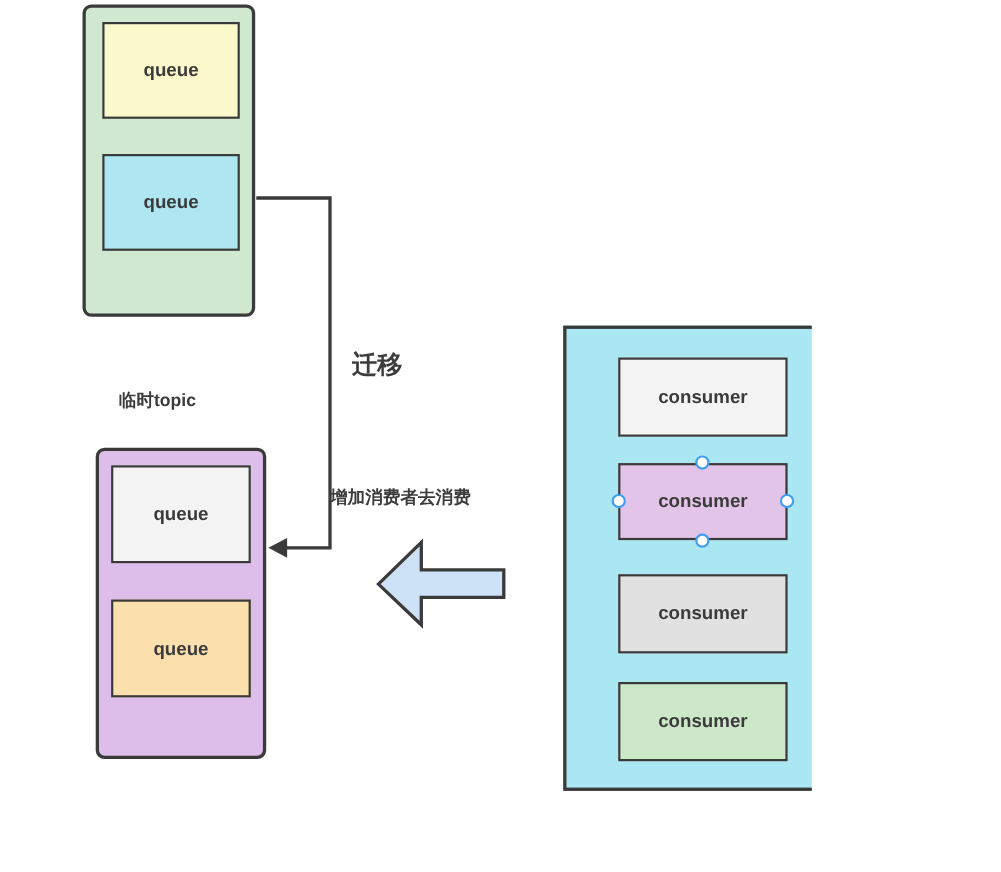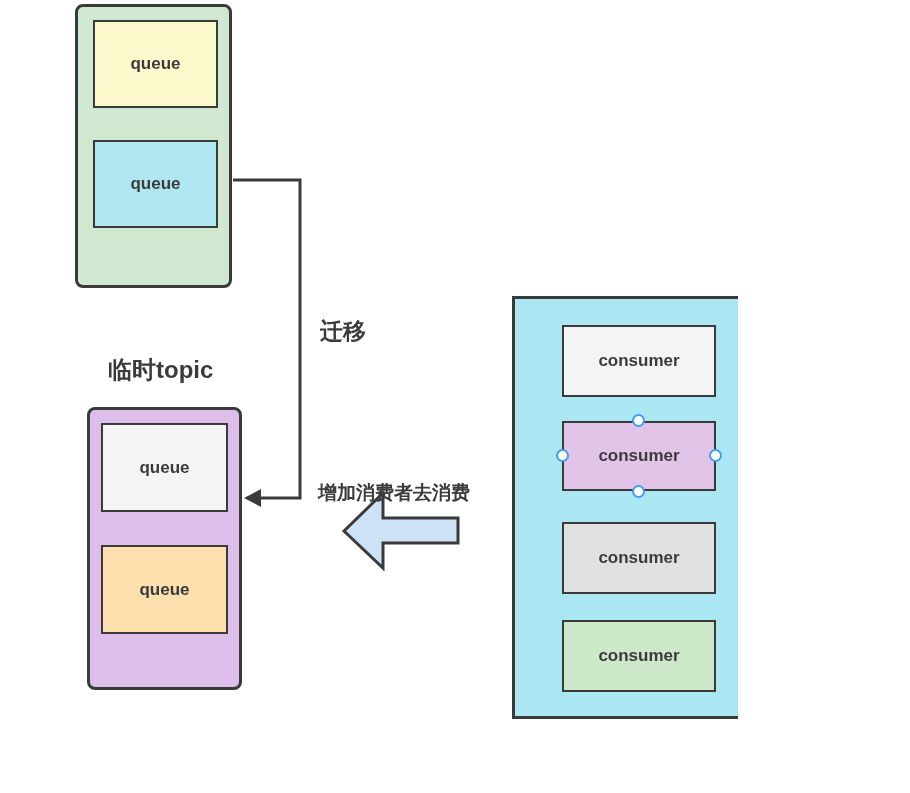--- a/index.html
+++ b/index.html
@@ -56,21 +56,21 @@
   <div class="shape container-rounded" style="left: 75px; top: 4px; width: 157px; height: 284px; background-color: rgb(207, 232, 207);"></div>
 
   <div class="shape node" style="left: 93px; top: 20px; width: 125px; height: 88px; background-color: rgb(251, 248, 204);">
     <span>queue</span>
   </div>
 
   <div class="shape node" style="left: 93px; top: 140px; width: 125px; height: 88px; background-color: rgb(174, 230, 242);">
     <span>queue</span>
   </div>
 
-  <div class="float-label" style="left:108px; top:354px; font-size:24px;">临时topic</div>
+  <div class="float-label" style="left:108px; top:354px; font-size:16px;">临时topic</div>
 
   <div class="shape container-rounded" style="left: 87px; top: 407px; width: 155px; height: 283px; background-color: rgb(221, 189, 233);"></div>
 
   <div class="shape node" style="left: 101px; top: 423px; width: 127px; height: 89px; background-color: rgb(244, 244, 244);">
     <span>queue</span>
   </div>
 
   <div class="shape node" style="left: 101px; top: 545px; width: 127px; height: 89px; background-color: rgb(251, 223, 173);">
     <span>queue</span>
   </div>
@@ -99,15 +99,15 @@
   </div>
 
   <svg class="overlay" viewBox="0 0 910 793">
     <polyline points="233,180 300,180 300,498 258,498" fill="none" stroke-width="3" stroke="#3a3a3a"></polyline>
     <polygon points="244,498 261,489 261,507" fill="#3a3a3a"></polygon>
     <polygon points="344,531 383,493 383,518 458,518 458,543 383,543 383,568" stroke-width="3" stroke="#3a3a3a" fill="#cde1f7"></polygon>
   </svg>
 
   <div class="float-label" style="left:320px; top:316px; font-size:23px;">迁移</div>
 
-  <div class="float-label" style="left:318px; top:442px; font-size:19px;margin-top:38px;">增加消费者去消费</div>
+  <div class="float-label" style="left:300px; top:442px; font-size:16px;">增加消费者去消费</div>
 
 </div>
 
 </body></html>

